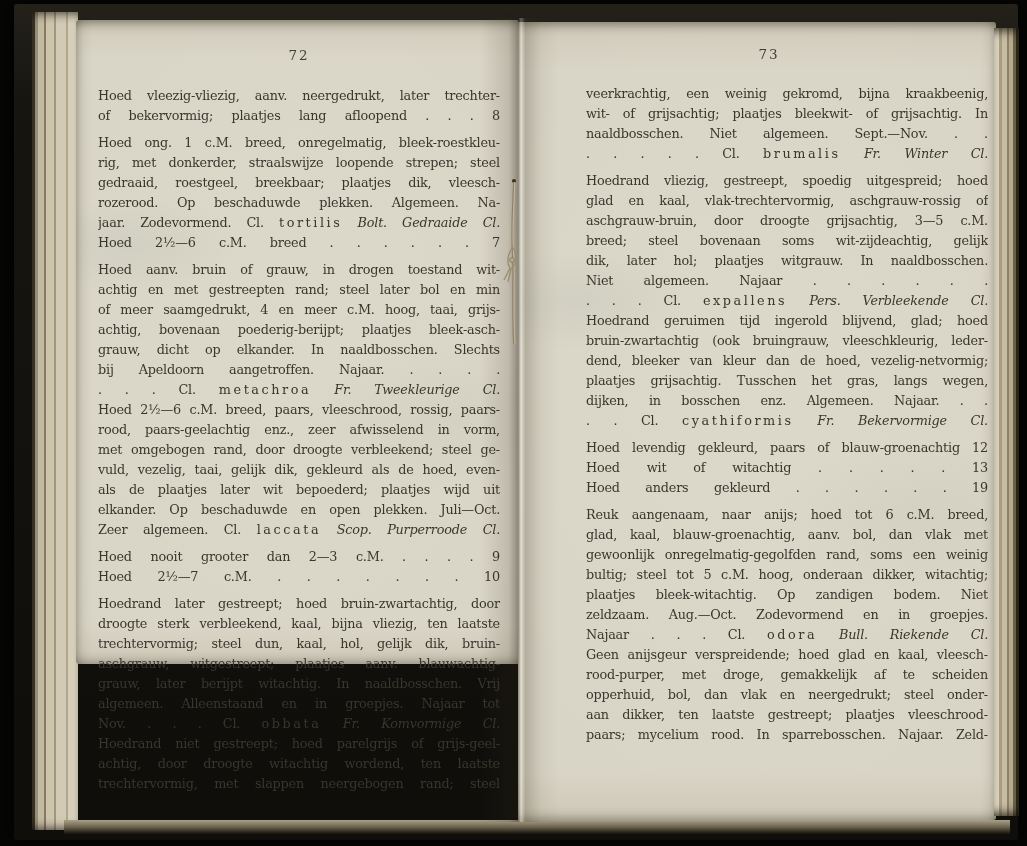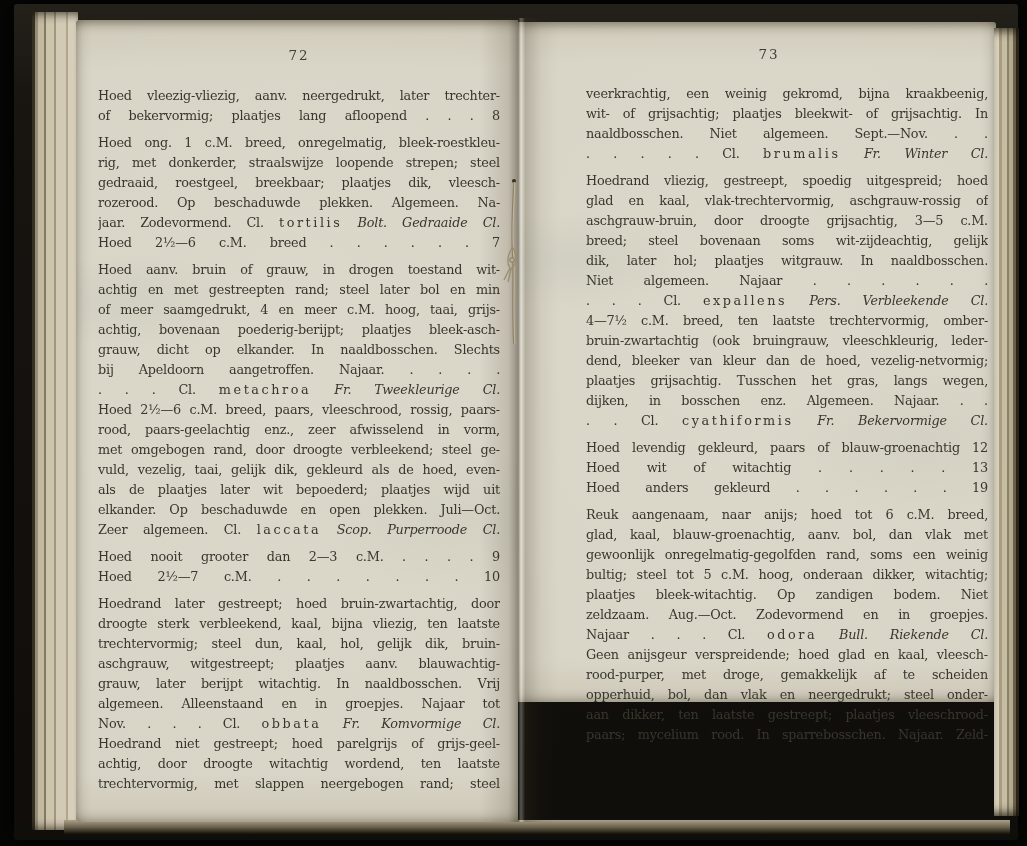--- a/index.html
+++ b/index.html
@@ -37,28 +37,28 @@
   .page {
     position:absolute;
     background-color:#d9d5c6;
     background-image:
       radial-gradient(160px 70px at 12% 35%, rgba(130,148,138,0.10), transparent 70%),
       radial-gradient(220px 110px at 85% 62%, rgba(140,150,135,0.08), transparent 70%),
       radial-gradient(420px 560px at 50% 45%, rgba(255,255,250,0.07), transparent 85%),
       linear-gradient(180deg, rgba(120,105,75,0.10) 0%, rgba(120,105,75,0) 6%, rgba(120,105,75,0) 94%, rgba(120,105,75,0.12) 100%);
   }
   .page-l {
-    left:76px; top:20px; width:442px; height:802px;
+    left:76px; top:20px; width:442px; height:644px;
     border-radius:3px 0 0 3px;
     box-shadow:inset 0 10px 12px -8px rgba(45,36,20,0.55),
                inset 10px 0 14px -9px rgba(45,36,20,0.35),
                inset 0 -9px 12px -8px rgba(45,36,20,0.40);
   }
   .page-r {
-    left:518px; top:22px; width:478px; height:680px;
+    left:518px; top:22px; width:478px; height:798px;
     border-radius:0 3px 3px 0;
     box-shadow:inset 0 10px 12px -8px rgba(45,36,20,0.55),
                inset -10px 0 14px -9px rgba(45,36,20,0.35),
                inset 0 -9px 12px -8px rgba(45,36,20,0.40);
   }
   .gutter {
     position:absolute; left:480px; top:18px; width:78px; height:804px;
     pointer-events:none;
     background:linear-gradient(90deg,
       rgba(60,50,32,0) 0%, rgba(60,50,32,0.16) 36%, rgba(35,28,14,0.38) 49%,
@@ -154,21 +154,21 @@
           <div class="line"><span>. . . . . Cl. </span><span class="spc">brumalis</span><span> </span><span class="it">Fr.</span><span> </span><span class="it">Winter Cl.</span></div>
         </div>
         <div class="para">
           <div class="line"><span>Hoedrand vliezig, gestreept, spoedig uitgespreid; hoed</span></div>
           <div class="line"><span>glad en kaal, vlak-trechtervormig, aschgrauw-rossig of</span></div>
           <div class="line"><span>aschgrauw-bruin, door droogte grijsachtig, 3—5 c.M.</span></div>
           <div class="line"><span>breed; steel bovenaan soms wit-zijdeachtig, gelijk</span></div>
           <div class="line"><span>dik, later hol; plaatjes witgrauw. In naaldbosschen.</span></div>
           <div class="line"><span>Niet algemeen. Najaar . . . . . .</span></div>
           <div class="line"><span>. . . Cl. </span><span class="spc">expallens</span><span> </span><span class="it">Pers.</span><span> </span><span class="it">Verbleekende Cl.</span></div>
-          <div class="line"><span>4—7½ c.M. breed, ten laatste trechtervormig, omber-</span></div>
+          <div class="line"><span>Hoedrand geruimen tijd ingerold blijvend, glad; hoed</span></div>
           <div class="line"><span>bruin-zwartachtig (ook bruingrauw, vleeschkleurig, leder-</span></div>
           <div class="line"><span>dend, bleeker van kleur dan de hoed, vezelig-netvormig;</span></div>
           <div class="line"><span>plaatjes grijsachtig. Tusschen het gras, langs wegen,</span></div>
           <div class="line"><span>dijken, in bosschen enz. Algemeen. Najaar. . .</span></div>
           <div class="line"><span>. . Cl. </span><span class="spc">cyathiformis</span><span> </span><span class="it">Fr.</span><span> </span><span class="it">Bekervormige Cl.</span></div>
         </div>
         <div class="para">
           <div class="line"><span>Hoed levendig gekleurd, paars of blauw-groenachtig 12</span></div>
           <div class="line"><span>Hoed wit of witachtig . . . . . 13</span></div>
           <div class="line"><span>Hoed anders gekleurd . . . . . . 19</span></div>

